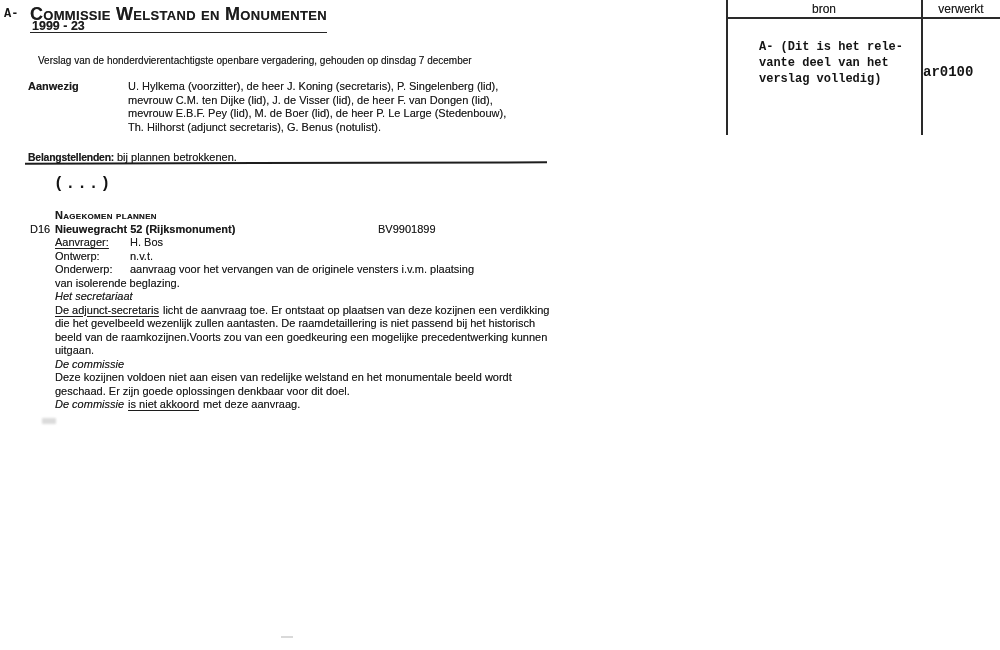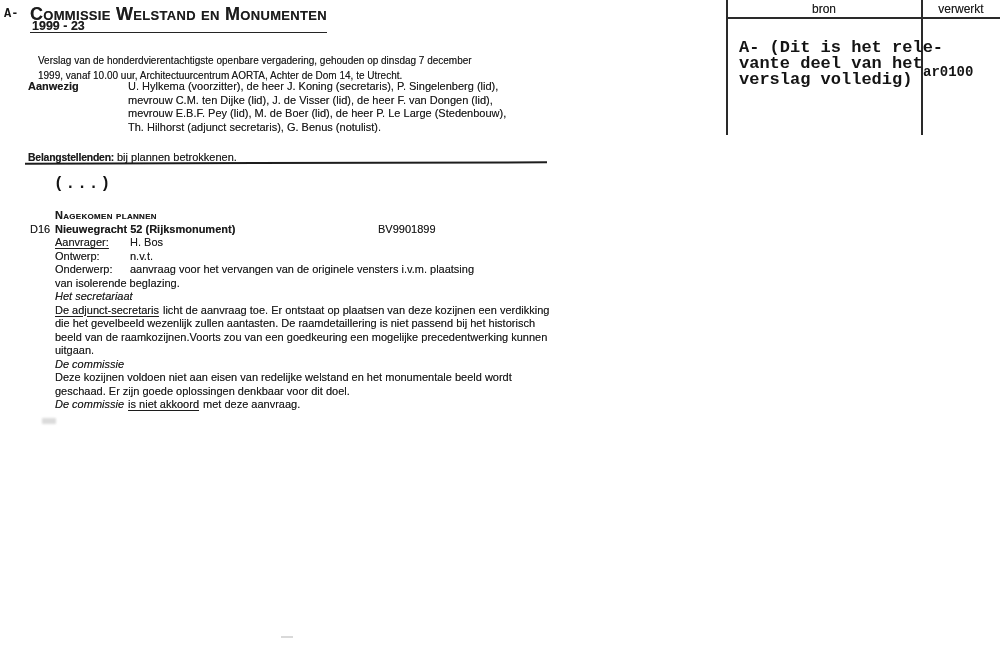--- a/index.html
+++ b/index.html
@@ -42,40 +42,39 @@
   .item-ref{left:378px;top:222.5px;font-size:11px;}
   .flabel{display:inline-block;width:75px;}
   .gap{margin-right:4px;}
 
   
   .tbl-vline-left{left:726px;top:0;width:1.6px;height:135px;background:#2a2a2a;}
   .tbl-vline-mid{left:921px;top:0;width:1.6px;height:135px;background:#2a2a2a;}
   .tbl-hline{left:726px;top:17px;width:274px;height:1.6px;background:#2a2a2a;}
   .col-bron{left:727px;top:2px;width:194px;text-align:center;font-size:12px;}
   .col-verwerkt{left:922px;top:2px;width:78px;text-align:center;font-size:12px;}
-  .bron-note{left:739px;top:40px;font-size:17px;line-height:15.8px;}
+  .bron-note{left:759px;top:40px;font-size:12px;line-height:15.8px;}
   .verwerkt-val{left:923px;top:64px;font-size:14px;}
 
   
   .smudge1{left:42px;top:418px;width:14px;height:6px;background:#9a9a9a;opacity:0.35;filter:blur(1px);}
   .smudge2{left:281px;top:636px;width:12px;height:2px;background:#b5b5b5;opacity:0.5;filter:blur(0.6px);}
 </style>
 </head>
 <body>
 
 <div class="page">
 
   <div class="abs corner-mark mono nw">A-</div>
 
   <div class="abs doc-title b sc soft nw">Commissie Welstand en Monumenten</div>
   <div class="abs case-no b soft nw">1999 - 23</div>
 
   <div class="abs intro soft">
     <div class="nw">Verslag van de honderdvierentachtigste openbare vergadering, gehouden op dinsdag 7 december</div>
-    <div class="nw">1999, vanaf 10.00 uur, Architectuurcentrum AORTA, Achter de Dom 14, te Utrecht.</div>
   </div>
 
   <div class="abs lbl-aanwezig b soft nw">Aanwezig</div>
   <div class="abs attendees soft">
     <div class="nw">U. Hylkema (voorzitter), de heer J. Koning (secretaris), P. Singelenberg (lid),</div>
     <div class="nw">mevrouw C.M. ten Dijke (lid), J. de Visser (lid), de heer F. van Dongen (lid),</div>
     <div class="nw">mevrouw E.B.F. Pey (lid), M. de Boer (lid), de heer P. Le Large (Stedenbouw),</div>
     <div class="nw">Th. Hilhorst (adjunct secretaris), G. Benus (notulist).</div>
   </div>
 

